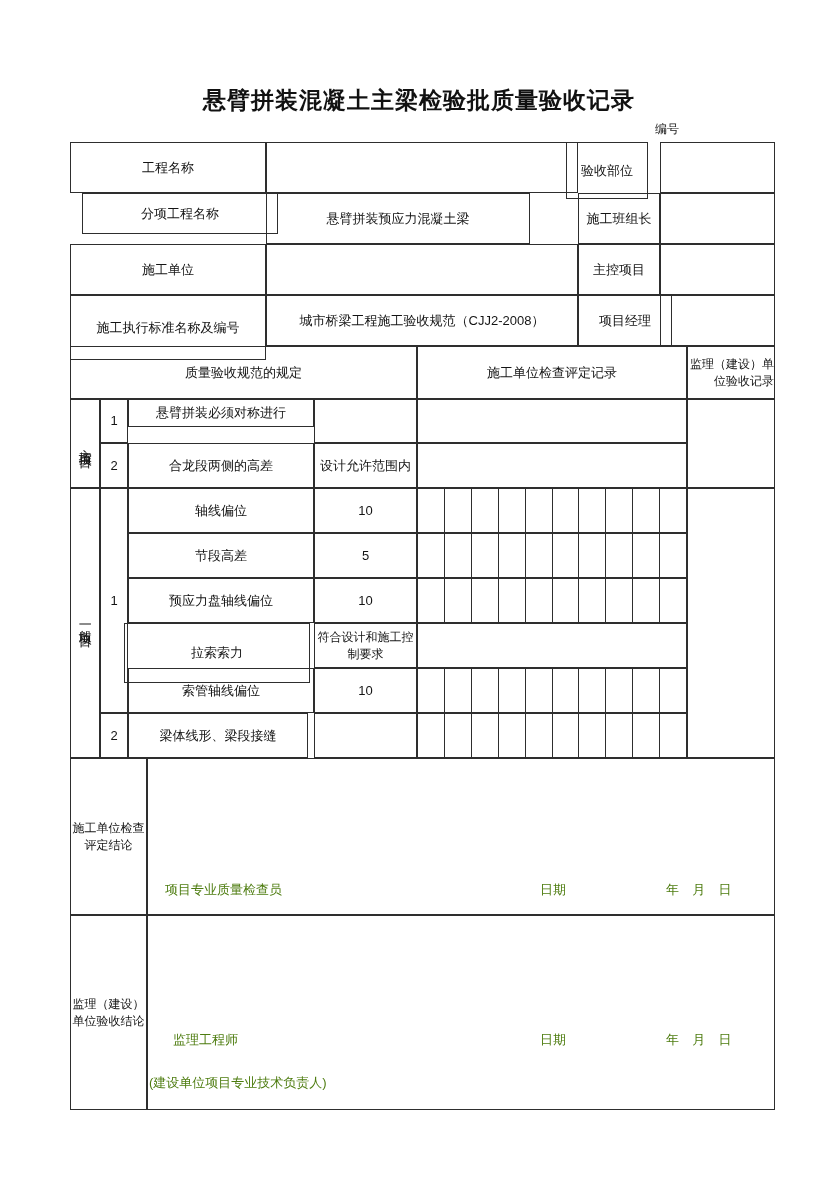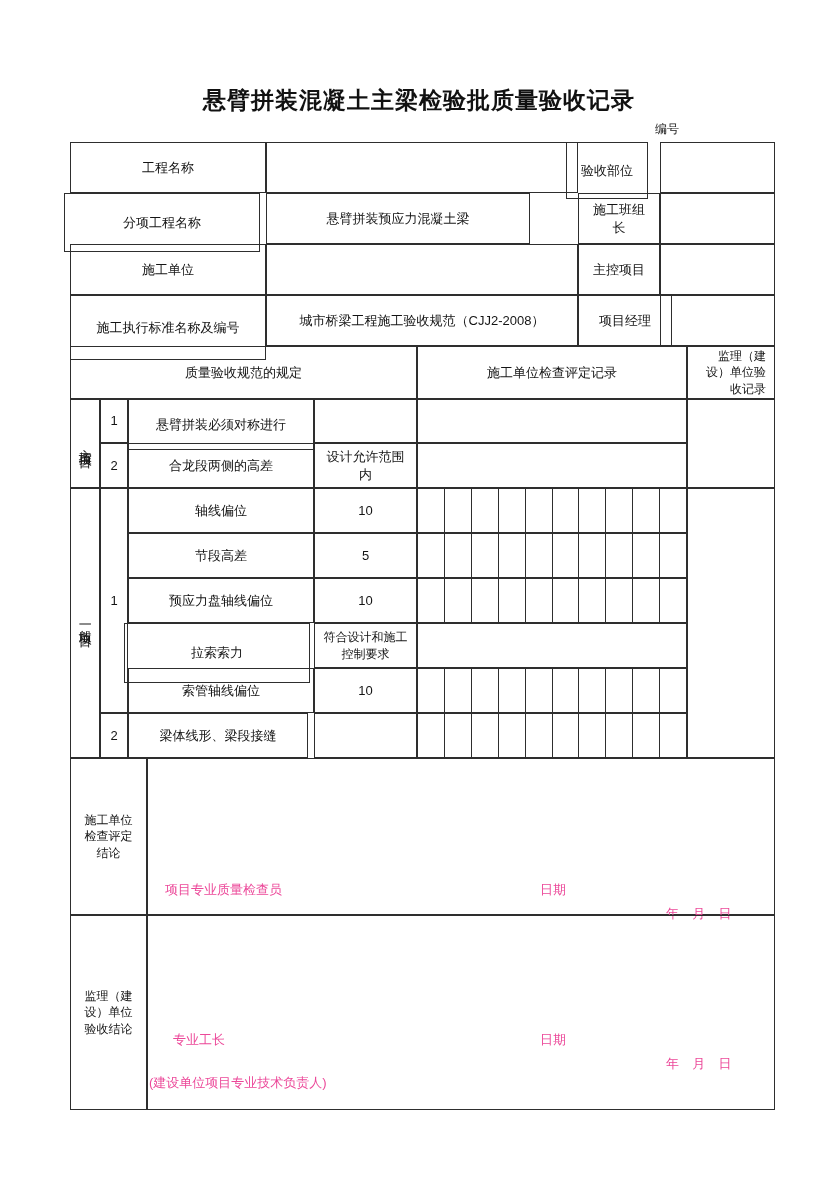--- a/index.html
+++ b/index.html
@@ -3,65 +3,65 @@
 <meta charset="utf-8">
 <style>
   html,body { margin:0; padding:0; background:#ffffff; }
   .sheet { position:relative; width:838px; height:1186px; background:#ffffff;
            font-family:"Liberation Sans", sans-serif; color:#141414; overflow:hidden; }
   .title { position:absolute; top:85px; left:0; width:100%; text-align:center;
            font-size:23px; font-weight:700; color:#111; letter-spacing:1px; }
   .numlbl { position:absolute; top:121px; left:655px; font-size:12px; }
   .cell { position:absolute; box-sizing:border-box; border:1px solid #2e2e2e;
           display:flex; align-items:center; justify-content:center; text-align:center;
-          font-size:13px; line-height:1.35; padding:8px; background:transparent; }
+          font-size:13px; line-height:1.35; padding:0; background:transparent; }
   .tl { justify-content:flex-start; text-align:right; }
   .sm { font-size:12px; }
   .vert { writing-mode:vertical-rl; text-orientation:upright; letter-spacing:3px; }
   .gridrow { position:absolute; box-sizing:border-box; border:1px solid #2e2e2e; display:flex; }
   .gcell { flex:1 1 0; box-sizing:border-box; border-left:1px solid #2e2e2e; }
   .gcell:first-child { border-left:none; }
-  .txt { position:absolute; font-size:13px; color:#ec4899; white-space:nowrap; }
-  .ymd { white-space:pre; letter-spacing:2px;margin-top:24px; }
+  .txt { position:absolute; font-size:13px; color:#4d7c0f; white-space:nowrap; }
+  .ymd { white-space:pre; letter-spacing:2px; }
 </style>
 </head>
 <body>
 
 <div class="sheet">
 
   <div class="title">悬臂拼装混凝土主梁检验批质量验收记录</div>
   <div class="numlbl">编号</div>
 
   <div class="cell" style="left:70px;top:142px;width:196px;height:51px">工程名称</div>
   <div class="cell" style="left:266px;top:142px;width:312px;height:51px"></div>
   <div class="cell" style="left:566px;top:142px;width:82px;height:57px">验收部位</div>
   <div class="cell" style="left:660px;top:142px;width:115px;height:51px"></div>
 
-  <div class="cell" style="left:64px;top:193px;width:196px;height:59px">分项工程名称</div>
+  <div class="cell" style="left:82px;top:193px;width:196px;height:41px">分项工程名称</div>
   <div class="cell" style="left:266px;top:193px;width:264px;height:51px">悬臂拼装预应力混凝土梁</div>
   <div class="cell" style="left:578px;top:193px;width:82px;height:51px">施工班组长</div>
   <div class="cell" style="left:660px;top:193px;width:115px;height:51px"></div>
 
   <div class="cell" style="left:70px;top:244px;width:196px;height:51px">施工单位</div>
   <div class="cell" style="left:266px;top:244px;width:312px;height:51px"></div>
   <div class="cell" style="left:578px;top:244px;width:82px;height:51px">主控项目</div>
   <div class="cell" style="left:660px;top:244px;width:115px;height:51px"></div>
 
   <div class="cell" style="left:70px;top:295px;width:196px;height:65px">施工执行标准名称及编号</div>
   <div class="cell" style="left:266px;top:295px;width:312px;height:51px">城市桥梁工程施工验收规范（CJJ2-2008）</div>
   <div class="cell" style="left:578px;top:295px;width:94px;height:51px">项目经理</div>
   <div class="cell" style="left:660px;top:295px;width:115px;height:51px"></div>
 
   <div class="cell" style="left:70px;top:346px;width:347px;height:53px">质量验收规范的规定</div>
   <div class="cell" style="left:417px;top:346px;width:270px;height:53px">施工单位检查评定记录</div>
   <div class="cell tl sm" style="left:687px;top:346px;width:88px;height:53px">监理（建设）单位验收记录</div>
 
   <div class="cell vert" style="left:70px;top:399px;width:30px;height:89px">主控项目</div>
   <div class="cell" style="left:100px;top:399px;width:28px;height:44px">1</div>
-  <div class="cell" style="left:128px;top:399px;width:186px;height:51px">悬臂拼装必须对称进行</div>
+  <div class="cell" style="left:128px;top:399px;width:186px;height:28px">悬臂拼装必须对称进行</div>
   <div class="cell" style="left:314px;top:399px;width:103px;height:44px"></div>
   <div class="cell" style="left:417px;top:399px;width:270px;height:44px"></div>
   <div class="cell" style="left:100px;top:443px;width:28px;height:45px">2</div>
   <div class="cell" style="left:128px;top:443px;width:186px;height:45px">合龙段两侧的高差</div>
   <div class="cell" style="left:314px;top:443px;width:103px;height:45px">设计允许范围内</div>
   <div class="cell" style="left:417px;top:443px;width:270px;height:45px"></div>
   <div class="cell" style="left:687px;top:399px;width:88px;height:89px"></div>
 
   <div class="cell vert" style="left:70px;top:488px;width:30px;height:270px">一般项目</div>
   <div class="cell" style="left:100px;top:488px;width:28px;height:225px">1</div>
@@ -149,18 +149,18 @@
   <div class="cell" style="left:687px;top:488px;width:88px;height:270px"></div>
 
   <div class="cell sm" style="left:70px;top:758px;width:77px;height:157px">施工单位检查评定结论</div>
   <div class="cell" style="left:147px;top:758px;width:628px;height:157px"></div>
   <div class="txt" style="left:165px;top:881px">项目专业质量检查员</div>
   <div class="txt" style="left:540px;top:881px">日期</div>
   <div class="txt ymd" style="left:666px;top:881px">年  月  日</div>
 
   <div class="cell sm" style="left:70px;top:915px;width:77px;height:195px">监理（建设）单位验收结论</div>
   <div class="cell" style="left:147px;top:915px;width:628px;height:195px"></div>
-  <div class="txt" style="left:173px;top:1031px">专业工长</div>
+  <div class="txt" style="left:173px;top:1031px">监理工程师</div>
   <div class="txt" style="left:540px;top:1031px">日期</div>
   <div class="txt ymd" style="left:666px;top:1031px">年  月  日</div>
   <div class="txt" style="left:149px;top:1074px">(建设单位项目专业技术负责人)</div>
 
 </div>
 
 </body></html>

